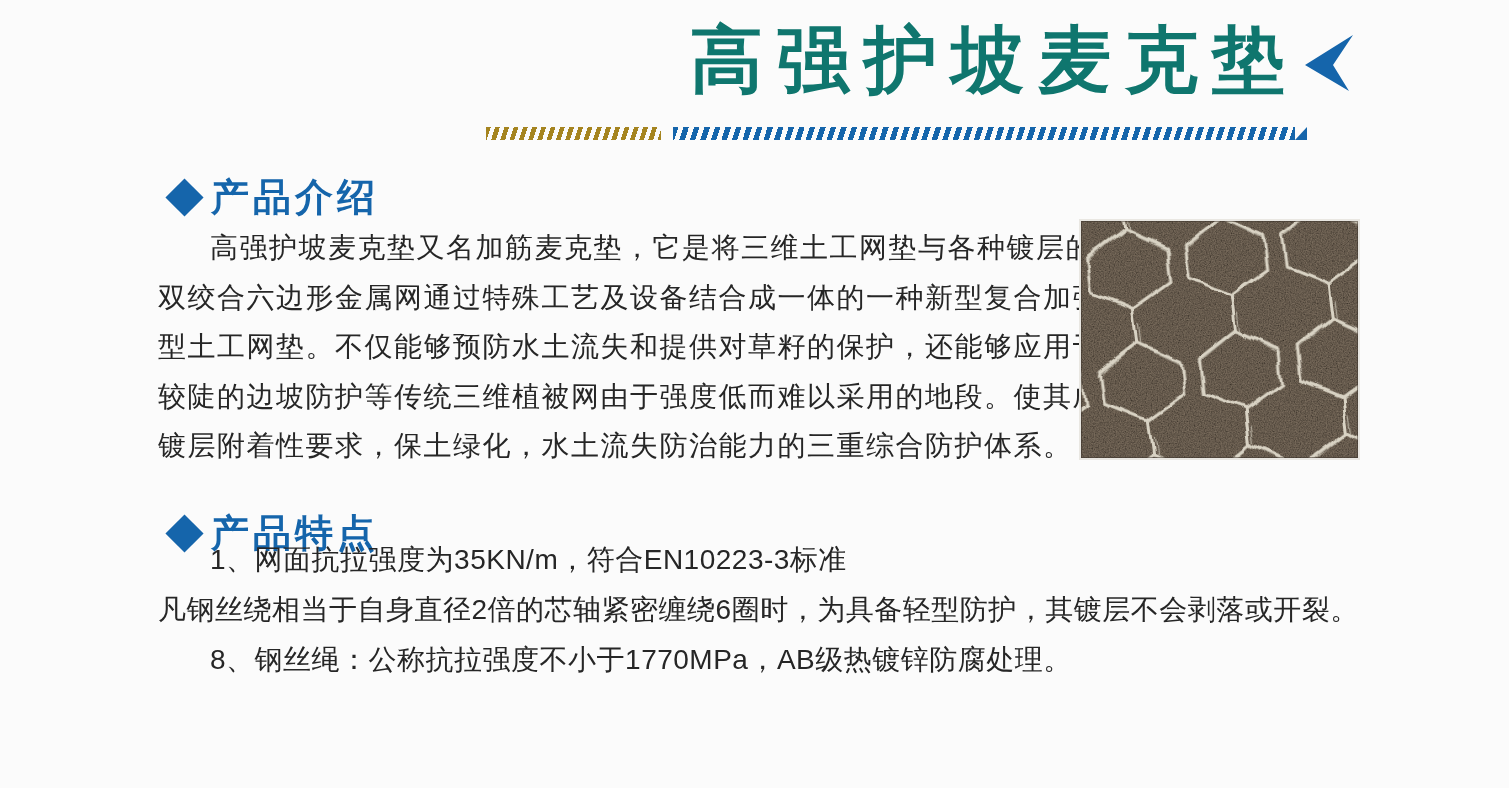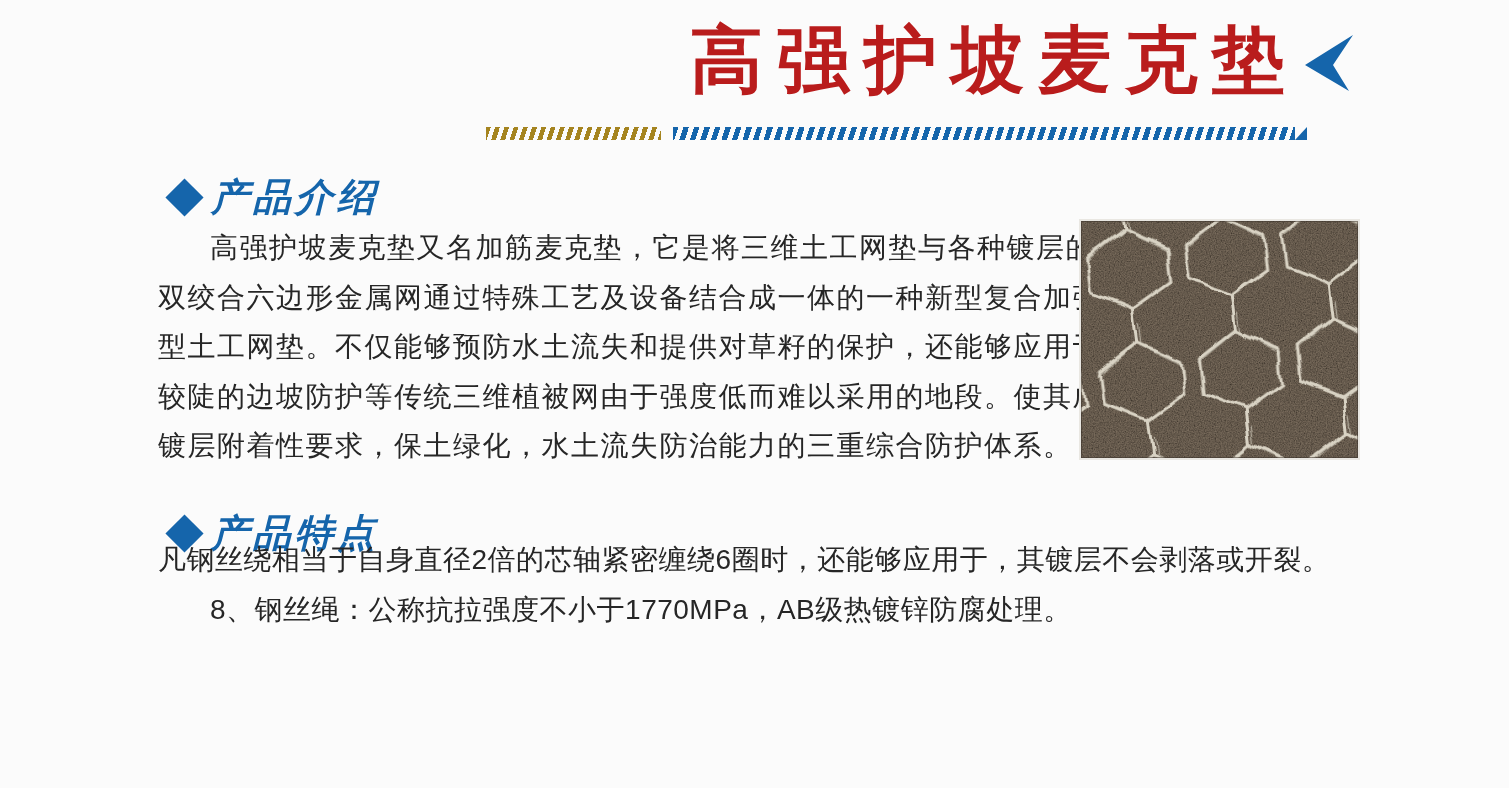--- a/index.html
+++ b/index.html
@@ -22,21 +22,21 @@
     left: 690px;
     display: flex;
     align-items: center;
   }
   .page-title {
     font-family: "Liberation Serif", "DejaVu Serif", serif;
     font-weight: bold;
     font-size: 73px;
     line-height: 90px;
     letter-spacing: 14px;
-    color: #b91c1c;
+    color: #0f766e;
     white-space: nowrap;
   }
   .title-arrow { width: 50px; height: 56px; margin-left: 6px; margin-top: 4px; flex: 0 0 auto; }
 
   
   .stripes { position: absolute; top: 127px; left: 486px; height: 13px; display: flex; align-items: flex-end; }
   .stripe-gold {
     width: 175px; height: 13px;
     background: repeating-linear-gradient(108deg, #a5841f 0 4.5px, rgba(0,0,0,0) 4.5px 8.8px);
   }
@@ -60,21 +60,20 @@
     background: #1565ab;
     transform: rotate(45deg);
     margin: 0 13px;
     flex: 0 0 auto;
   }
   .section-heading .heading-text {
     font-size: 38px;
     font-weight: bold;
     letter-spacing: 4px;
     white-space: nowrap;
-    font-style: italic;
   }
   .heading-intro { top: 172px; }
   .heading-features { top: 508px; }
 
   
   .textblock { position: absolute; left: 158px; }
   .textblock .line {
     display: block;
     white-space: nowrap;
     font-size: 28px;
@@ -155,17 +154,18 @@
       <rect width="281" height="241" fill="none" stroke="#3a322a" stroke-width="2" opacity="0.5"></rect>
     </svg>
   </div>
 
   <div class="section-heading heading-features">
     <span class="diamond"></span>
     <span class="heading-text">产品特点</span>
   </div>
 
   <div class="textblock features-text">
-    <span class="line">凡钢丝绕相当于自身直径2倍的芯轴紧密缠绕6圈时，还能够应用于，其镀层不会剥落或开裂。</span>
+    <span class="line indent">1、网面抗拉强度为35KN/m，符合EN10223-3标准</span>
+    <span class="line">凡钢丝绕相当于自身直径2倍的芯轴紧密缠绕6圈时，为具备轻型防护，其镀层不会剥落或开裂。</span>
     <span class="line indent">8、钢丝绳：公称抗拉强度不小于1770MPa，AB级热镀锌防腐处理。</span>
   </div>
 
 </div>
 
 </body></html>

